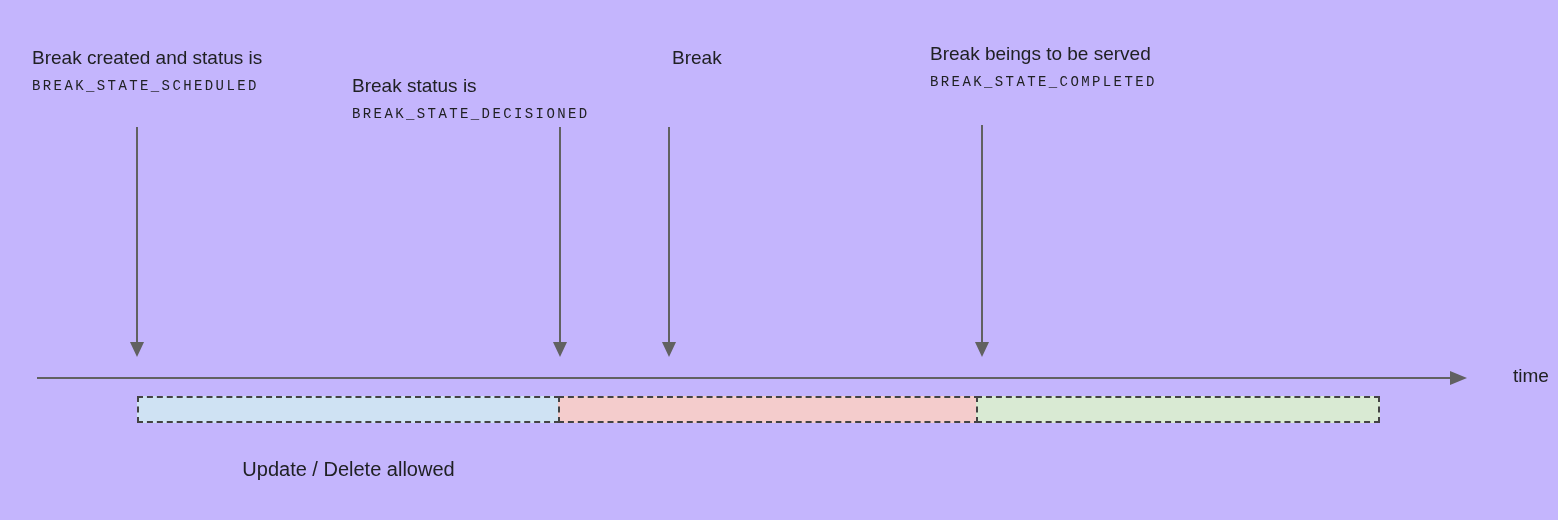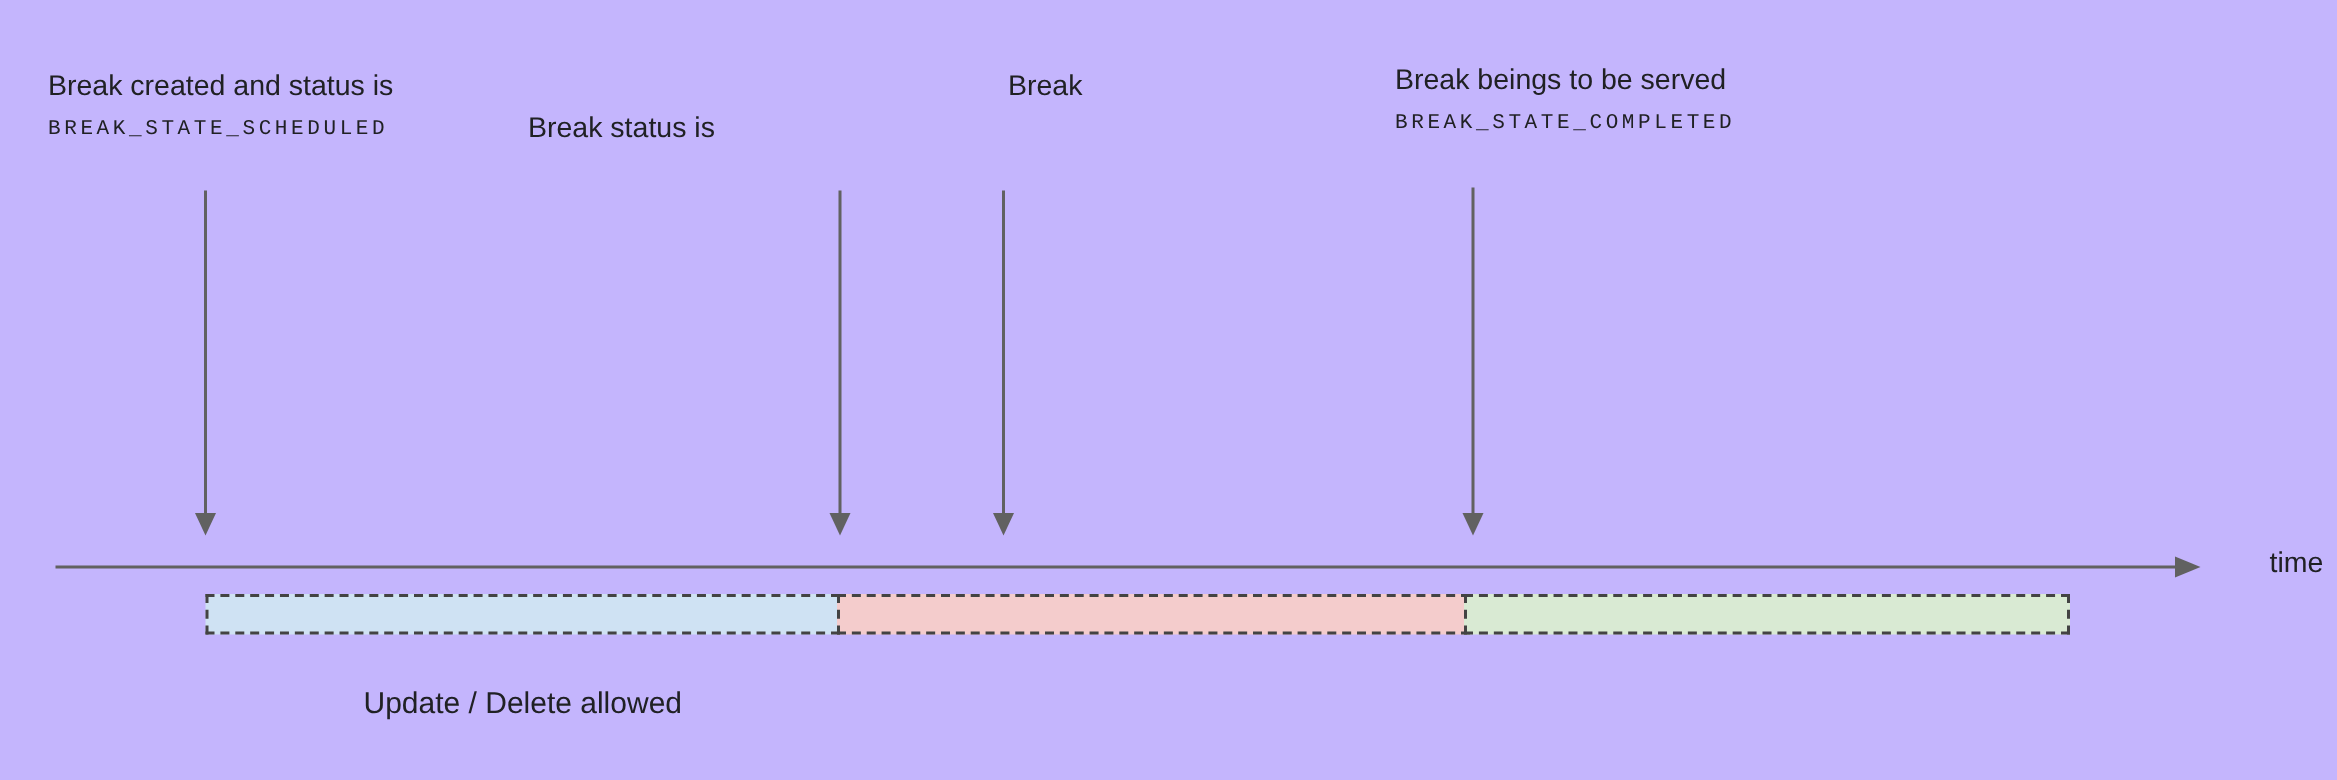--- a/index.html
+++ b/index.html
@@ -93,20 +93,21 @@
 
 <div class="canvas">
 
   <div class="annotation" style="left:32px; top:44px;">
     <div>Break created and status is</div>
     <div class="code">BREAK_STATE_SCHEDULED</div>
   </div>
 
   <div class="annotation" style="left:352px; top:44px;margin-top:28px;">
     <div>Break status is</div>
+    <div class="code">BREAK_STATE_DECISIONED</div>
   </div>
 
   <div class="annotation" style="left:672px; top:44px;">
     <div>Break</div>
   </div>
 
   <div class="annotation" style="left:930px; top:40px;">
     <div>Break beings to be served</div>
     <div class="code">BREAK_STATE_COMPLETED</div>
   </div>

